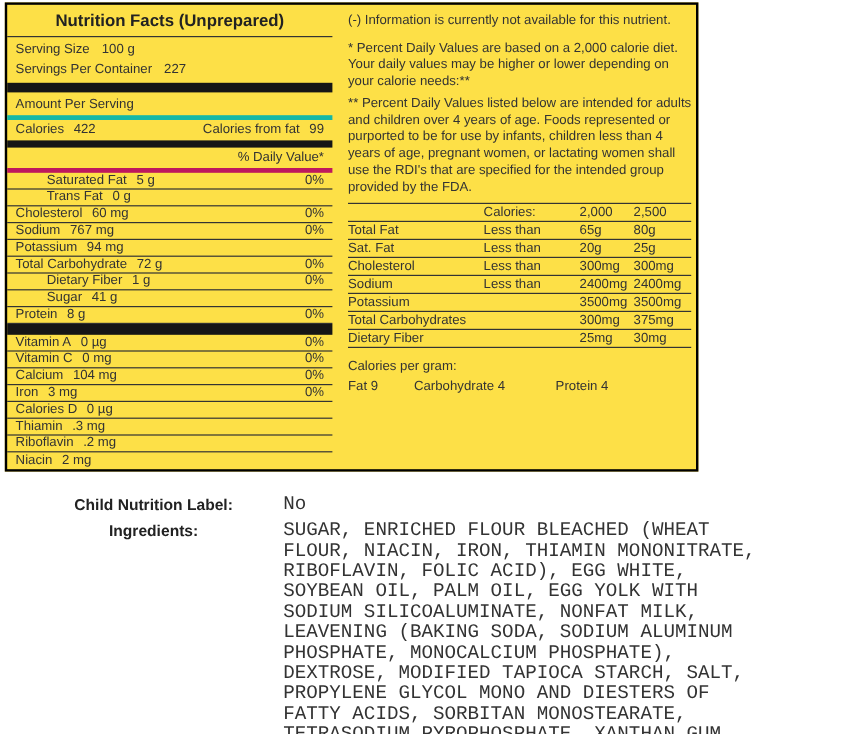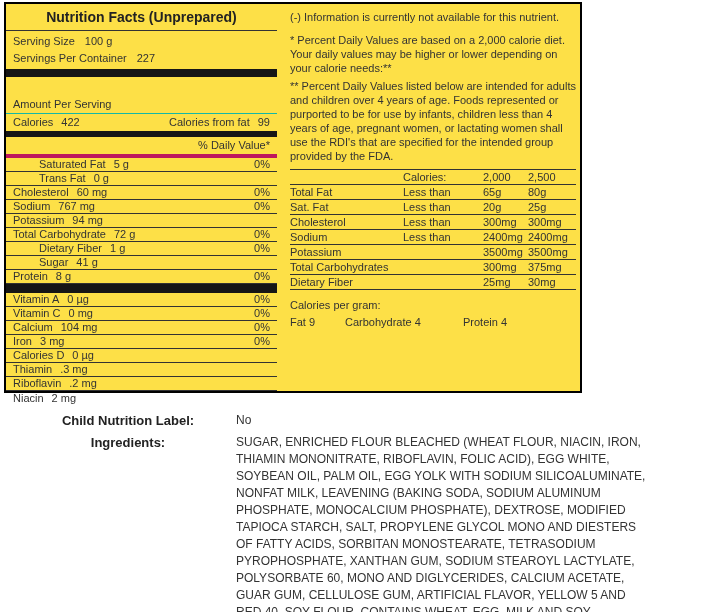--- a/index.html
+++ b/index.html
@@ -17,21 +17,21 @@
   .nf-title {
     font-size:14px; font-weight:bold; text-align:center; color:#222;
     padding:5px 0 5px; border-bottom:1px solid #333;
   }
   .serving-line { padding:4px 7px 0; line-height:13px; white-space:nowrap; }
   .serving-line .val { margin-left:10px; }
   .bar { background:#161616; }
   .bar-1 { height:8px; margin-top:4px; }
   .bar-2 { height:6px; }
   .bar-3 { height:9px; }
-  .aps-line { padding:21px 7px 2px; border-bottom:1px solid #14b8a6; line-height:13px; }
+  .aps-line { padding:4px 7px 2px; border-bottom:4px solid #14b8a6; line-height:13px; }
   .calories-row {
     display:flex; justify-content:space-between; padding:2px 7px; line-height:13px;
   }
   .cal-group .val { margin-left:8px; }
   .dv-header {
     text-align:right; padding:2px 7px 2px; border-bottom:4px solid #be185d; line-height:13px;
   }
   .nf-row {
     display:flex; justify-content:space-between; padding:0 7px;
     height:14px; line-height:13px; border-bottom:1px solid #333;
@@ -57,21 +57,21 @@
   .cpg-row { display:flex; margin-top:3px; }
   .cpg-row span:nth-of-type(1) { width:55px; }
   .cpg-row span:nth-of-type(2) { width:118px; }
   
   .details { position:absolute; left:0; top:412px; width:648px; }
   .detail-row { display:flex; align-items:flex-start; margin-bottom:5px; }
   .detail-label {
     width:236px; flex:0 0 236px; padding-left:20px; text-align:center;
     font-weight:bold; font-size:13px; line-height:17px; color:#222;
   }
-  .detail-value { width:458px; font-size:12px; line-height:17px; color:#333; }
+  .detail-value { width:458px; font-size:16px; line-height:17px; color:#333;font-family:Liberation Mono, monospace; }
 </style>
 </head>
 <body>
 
 <div class="outer-box">
 
   <div class="nf-label">
     <div class="nf-title">Nutrition Facts (Unprepared)</div>
 
     <div class="serving-line">

